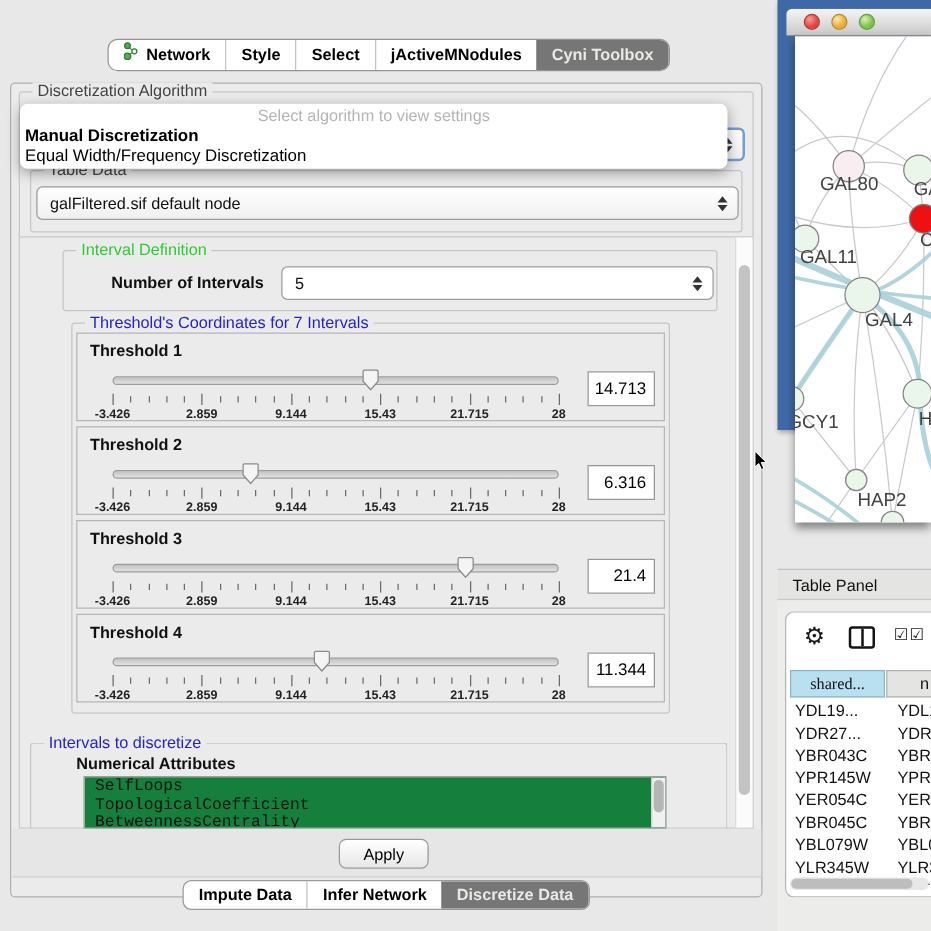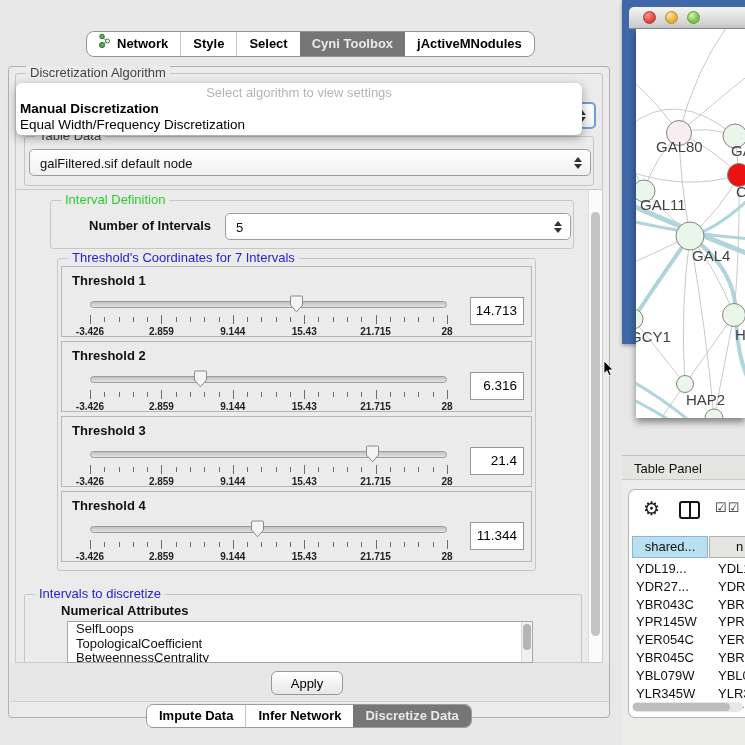--- a/index.html
+++ b/index.html
@@ -75,22 +75,22 @@
   .th-ticks .tick.major { top:0; height:9px; }
   .th-ticklabels { position:absolute; left:0; top:31px; width:100%; height:12px; }
   .th-ticklabels span { position:absolute; transform:translateX(-50%); font-size:10px;
     font-weight:bold; color:#222; white-space:nowrap; }
   .th-value { position:absolute; left:408px; top:30px; width:54px; height:28px; background:#fff;
     border:1px solid #989898; font-size:13.5px; color:#000; text-align:right;
     padding:5px 6px 0 0; }
 
   .attrs-fieldset { left:8px; top:404px; width:558px; height:70px; border-bottom:none; }
   .attrs-subtitle { position:absolute; left:36px; top:8px; font-size:13px; font-weight:bold; color:#111; }
-  .attr-listbox { position:absolute; left:42px; top:26px; width:466px; height:42px; background:#ffffff;
-    border:1px solid #a8a8a8; overflow:hidden; }
+  .attr-listbox { position:absolute; left:42px; top:26px; width:466px; height:42px; background:#15803d;
+    border:1px solid #a8a8a8; overflow:hidden;font-family:Liberation Mono, monospace; }
   .attr-item { font-size:13px; color:#111; line-height:14.5px; padding-left:8px; white-space:nowrap; }
   .attr-scrollbar { position:absolute; right:0; top:0; width:11px; height:100%; background:#f0f0f0;
     border-left:1px solid #d8d8d8; }
   .attr-scrollbar .thumb { position:absolute; left:1px; top:2px; width:8px; height:26px;
     background:#b5b5b5; border-radius:4px; }
 
   .region-scrollbar { position:absolute; right:0; top:0; width:14px; height:100%;
     background:#fbfbfb; border-left:1px solid #dcdcdc; }
   .region-scrollbar .thumb { position:absolute; left:2px; top:22px; width:9px; height:424px;
     background:#c3c3c3; border-radius:5px; }
@@ -128,21 +128,21 @@
   .tp-toolbar { position:absolute; left:0; top:0; width:100%; height:40px; }
   .gear-glyph { position:absolute; left:14px; top:7px; font-size:19px; color:#1a1a1a; }
   .split-icon { position:absolute; left:50px; top:11px; width:21px; height:18px;
     border:2px solid #141414; border-radius:3px; }
   .split-icon::after { content:""; position:absolute; left:7.5px; top:0; width:2px; height:14px; background:#141414; }
   .check-glyphs { position:absolute; left:86px; top:10px; font-size:13px; color:#222; letter-spacing:1px; }
 
   .tp-headrow { position:absolute; left:0; top:46px; width:100%; height:23px; }
   .tp-headrow .hc1 { position:absolute; left:3px; top:0; width:76px; height:22px;
     background:var(--header_blue,#b9e0f1); border:1px solid #8cb6cf; font-size:13px; color:#111;
-    text-align:center; line-height:20px; }
+    text-align:center; line-height:20px;font-family:Liberation Serif, serif; }
   .tp-headrow .hc2 { position:absolute; left:80px; top:0; right:0; height:22px;
     background:#e4e4e2; border:1px solid #b1b1b1; border-right:none; font-size:13px; color:#111;
     line-height:20px; padding-left:26px; }
   .tp-rows { position:absolute; left:0; top:70px; width:100%; height:148px; overflow:hidden; }
   .tp-row { position:relative; height:17.8px; font-size:13px; color:#111; white-space:nowrap; }
   .tp-row .c1 { position:absolute; left:7px; top:1px; }
   .tp-row .c2 { position:absolute; left:89px; top:1px; }
   .tp-hscroll { position:absolute; left:3px; right:2px; bottom:5px; height:10px;
     background:#e7e7e7; border-radius:5px; }
   .tp-hscroll .thumb { position:absolute; left:1px; top:1px; height:8px; width:calc(100% - 14px);
@@ -169,25 +169,25 @@
           </svg>
         </span>
         <span>Network</span>
       </span>
       <span class="cp-tab">
           <span>Style</span>
         </span>
       <span class="cp-tab">
           <span>Select</span>
         </span>
+      <span class="cp-tab">
+          <span>jActiveMNodules</span>
+        </span>
       <span class="cp-tab selected">
           <span>Cyni Toolbox</span>
-        </span>
-      <span class="cp-tab">
-          <span>jActiveMNodules</span>
         </span>
     </nav>
 
     <div class="cp-outer">
 
       <div class="fieldset algo-fieldset">
         <span class="fieldset-title">Discretization Algorithm</span>
         <div class="combo algo-combo">
           <span class="combo-arrows">
               <i class="up"></i>

